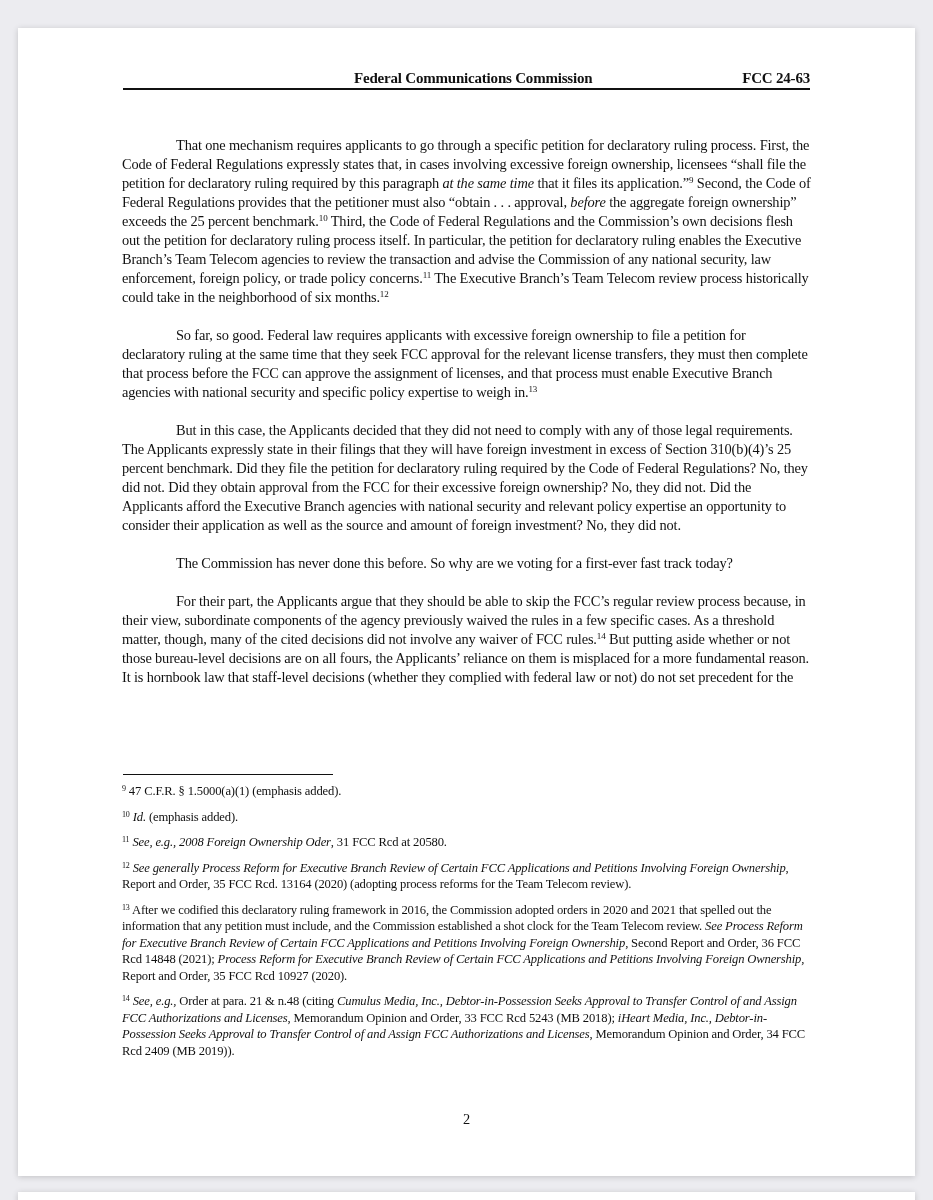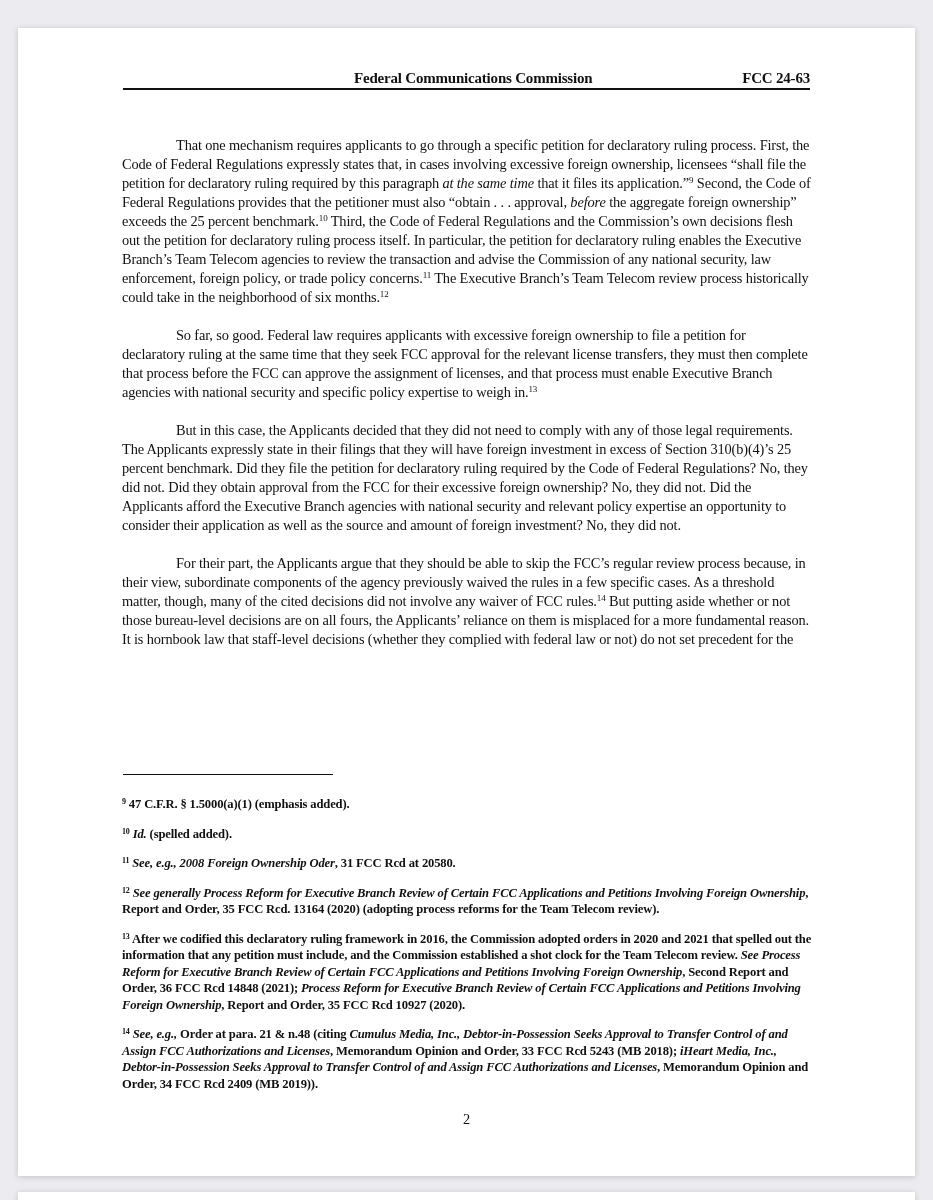--- a/index.html
+++ b/index.html
@@ -31,49 +31,50 @@
   .body p { margin: 12px 0 19px 0; text-indent: 54px; }
   sup { font-size: 9px; line-height: 0; vertical-align: 5px; }
   .sep {
     position: absolute; left: 105px; top: 746px; width: 210px; height: 0;
     border-top: 1.3px solid #111;
   }
   .notes {
     position: absolute; left: 104px; top: 755px; width: 692px;
     font-size: 12.6px; line-height: 16.5px; letter-spacing: -0.15px;
   }
-  .notes p { margin: 13px 0 9px 0; font-weight: bold; }
+  .notes p { margin: 0 0 9px 0; }
   .notes sup { font-size: 8px; vertical-align: 4px; }
   .pagenum {
     position: absolute; left: 0; width: 897px; top: 1083px;
     text-align: center; font-size: 14.4px;
   }
   i { font-style: italic; }
 </style>
 </head>
 <body>
 
 <div class="page">
   <div class="header">
     <span class="title">Federal Communications Commission</span>
     <span class="docno">FCC 24-63</span>
   </div>
 
   <div class="body" id="body">
       <p><span>That one mechanism requires applicants to go through a specific petition for declaratory ruling process.  First, the Code of Federal Regulations expressly states that, in cases involving excessive foreign ownership, licensees “shall file the petition for declaratory ruling required by this paragraph </span><i>at the same time</i><span> that it files its application.”</span><sup>9</sup><span>  Second, the Code of Federal Regulations provides that the petitioner must also “obtain . . . approval, </span><i>before</i><span> the aggregate foreign ownership” exceeds the 25 percent benchmark.</span><sup>10</sup><span>  Third, the Code of Federal Regulations and the Commission’s own decisions flesh out the petition for declaratory ruling process itself.  In particular, the petition for declaratory ruling enables the Executive Branch’s Team Telecom agencies to review the transaction and advise the Commission of any national security, law enforcement, foreign policy, or trade policy concerns.</span><sup>11</sup><span>  The Executive Branch’s Team Telecom review process historically could take in the neighborhood of six months.</span><sup>12</sup></p>
       <p><span>So far, so good.  Federal law requires applicants with excessive foreign ownership to file a petition for declaratory ruling at the same time that they seek FCC approval for the relevant license transfers, they must then complete that process before the FCC can approve the assignment of licenses, and that process must enable Executive Branch agencies with national security and specific policy expertise to weigh in.</span><sup>13</sup></p>
       <p><span>But in this case, the Applicants decided that they did not need to comply with any of those legal requirements.  The Applicants expressly state in their filings that they will have foreign investment in excess of Section 310(b)(4)’s 25 percent benchmark.  Did they file the petition for declaratory ruling required by the Code of Federal Regulations?  No, they did not.  Did they obtain approval from the FCC for their excessive foreign ownership?  No, they did not.  Did the Applicants afford the Executive Branch agencies with national security and relevant policy expertise an opportunity to consider their application as well as the source and amount of foreign investment?  No, they did not.</span></p>
+      <p><span>The Commission has never done this before.  So why are we voting for a first-ever fast track today?</span></p>
       <p><span>For their part, the Applicants argue that they should be able to skip the FCC’s regular review process because, in their view, subordinate components of the agency previously waived the rules in a few specific cases.  As a threshold matter, though, many of the cited decisions did not involve any waiver of FCC rules.</span><sup>14</sup><span>  But putting aside whether or not those bureau-level decisions are on all fours, the Applicants’ reliance on them is misplaced for a more fundamental reason.  It is hornbook law that staff-level decisions (whether they complied with federal law or not) do not set precedent for the</span></p>
     </div>
 
   <div class="sep"></div>
 
   <div class="notes" id="notes">
       <p><sup>9</sup><span> 47 C.F.R. § 1.5000(a)(1) (emphasis added).</span></p>
-      <p><sup>10</sup><span> </span><i>Id.</i><span> (spelled added).</span></p>
+      <p><sup>10</sup><span> </span><i>Id.</i><span> (emphasis added).</span></p>
       <p><sup>11</sup><span> </span><i>See, e.g., 2008 Foreign Ownership Oder</i><span>, 31 FCC Rcd at 20580.</span></p>
       <p><sup>12</sup><span> </span><i>See generally Process Reform for Executive Branch Review of Certain FCC Applications and Petitions Involving Foreign Ownership</i><span>, Report and Order, 35 FCC Rcd. 13164 (2020) (adopting process reforms for the Team Telecom review).</span></p>
       <p><sup>13</sup><span> After we codified this declaratory ruling framework in 2016, the Commission adopted orders in 2020 and 2021 that spelled out the information that any petition must include, and the Commission established a shot clock for the Team Telecom review.  </span><i>See Process Reform for Executive Branch Review of Certain FCC Applications and Petitions Involving Foreign Ownership</i><span>, Second Report and Order, 36 FCC Rcd 14848 (2021); </span><i>Process Reform for Executive Branch Review of Certain FCC Applications and Petitions Involving Foreign Ownership</i><span>, Report and Order, 35 FCC Rcd 10927 (2020).</span></p>
       <p><sup>14</sup><span> </span><i>See, e.g.,</i><span> Order at para. 21 &amp; n.48 (citing </span><i>Cumulus Media, Inc., Debtor-in-Possession Seeks Approval to Transfer Control of and Assign FCC Authorizations and Licenses</i><span>, Memorandum Opinion and Order, 33 FCC Rcd 5243 (MB 2018); </span><i>iHeart Media, Inc., Debtor-in-Possession Seeks Approval to Transfer Control of and Assign FCC Authorizations and Licenses</i><span>, Memorandum Opinion and Order, 34 FCC Rcd 2409 (MB 2019)).</span></p>
     </div>
 
   <div class="pagenum">2</div>
 </div>
 
 <div class="page next"></div>

